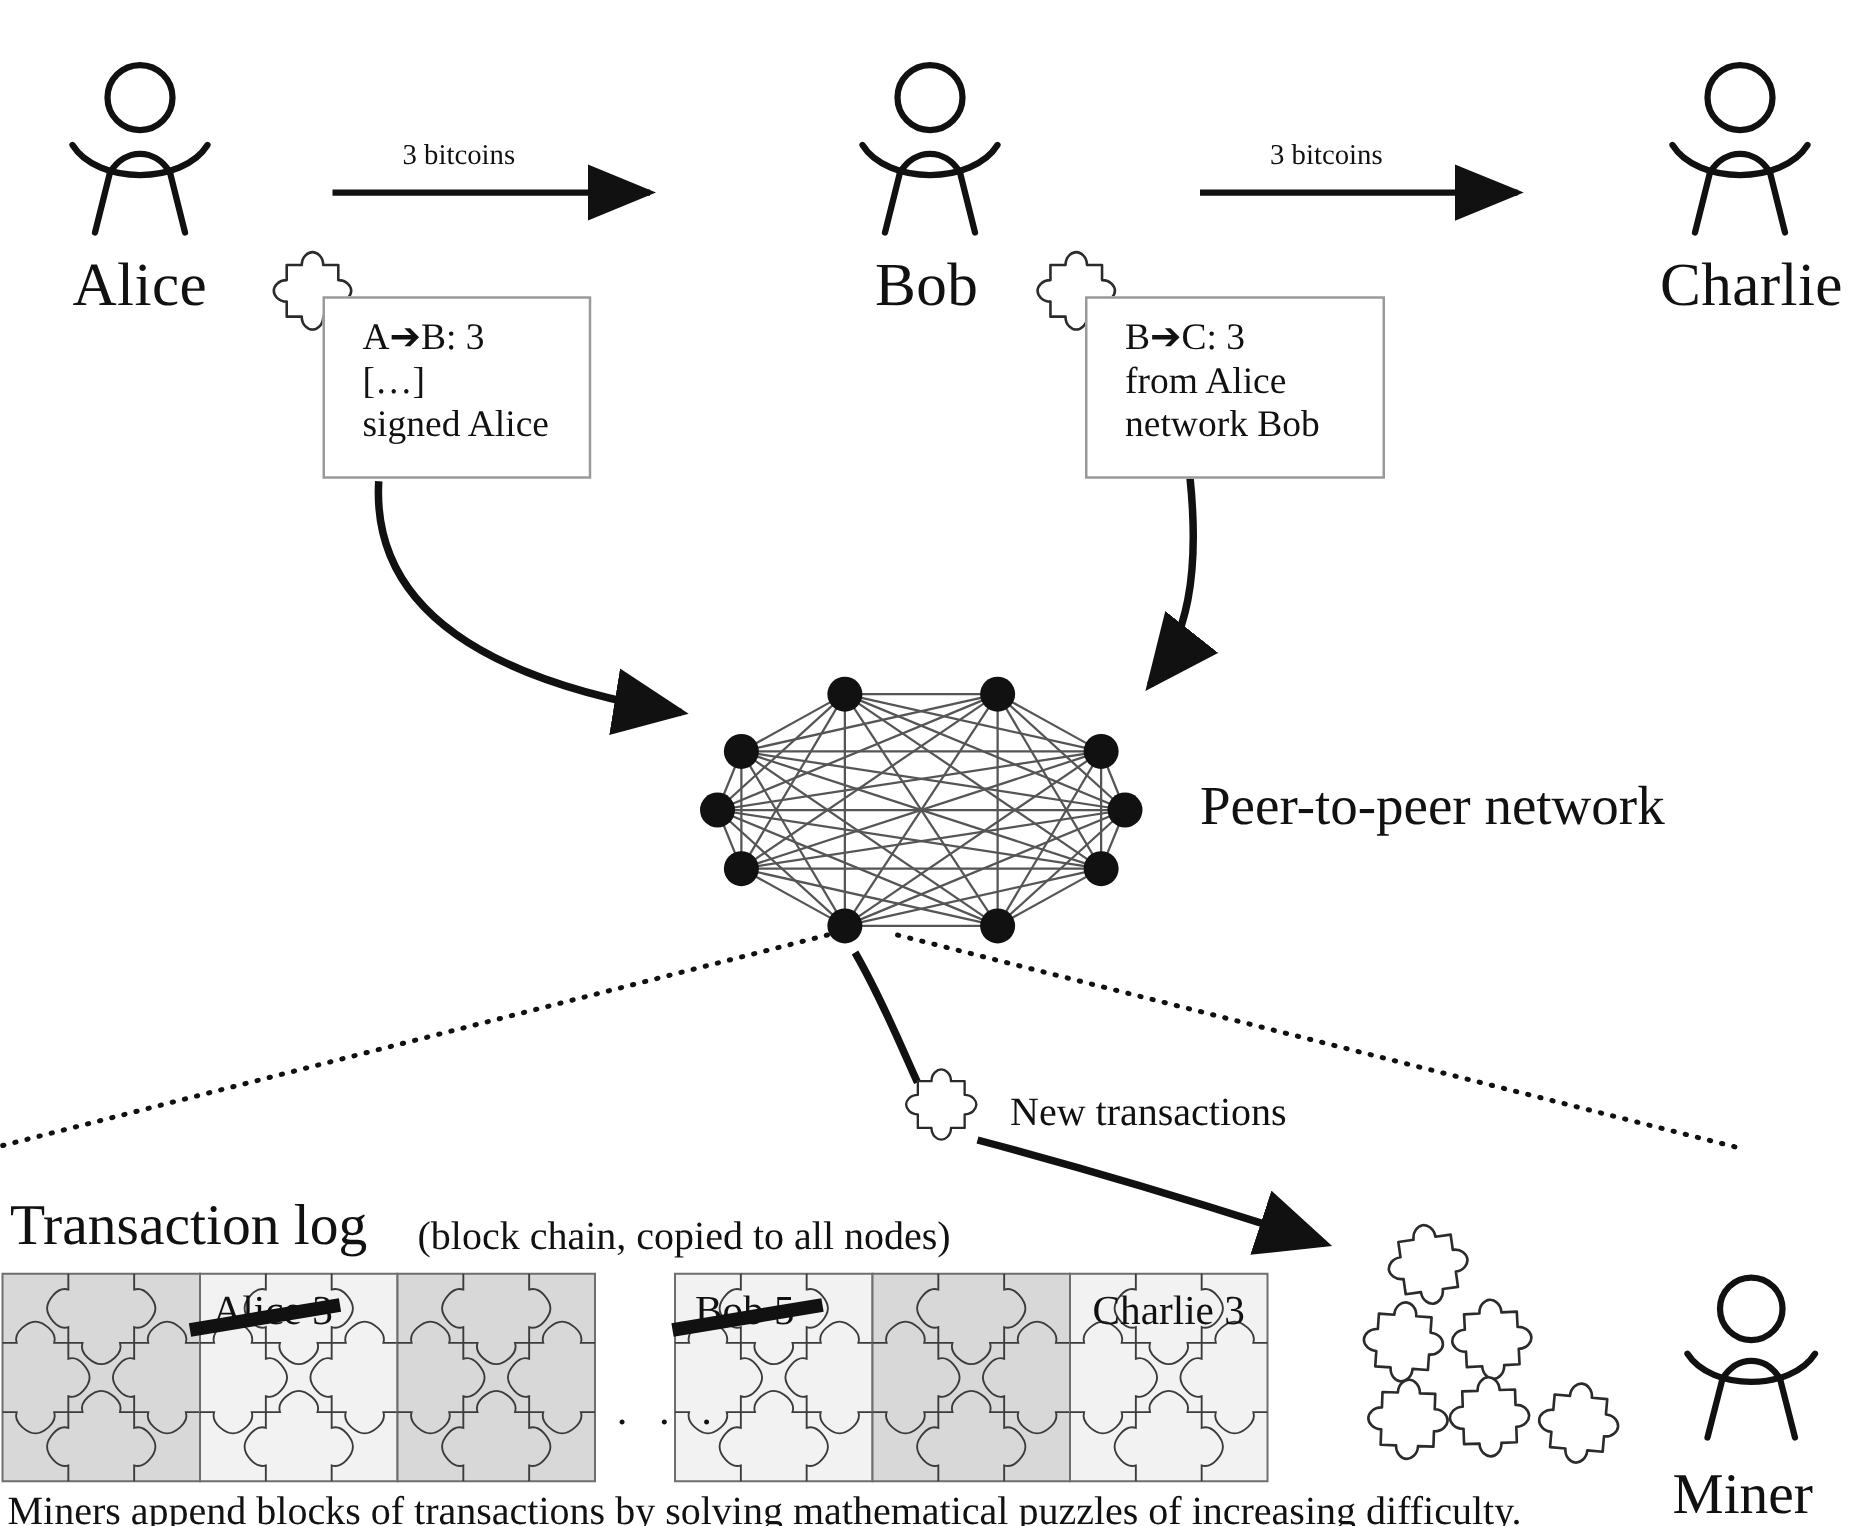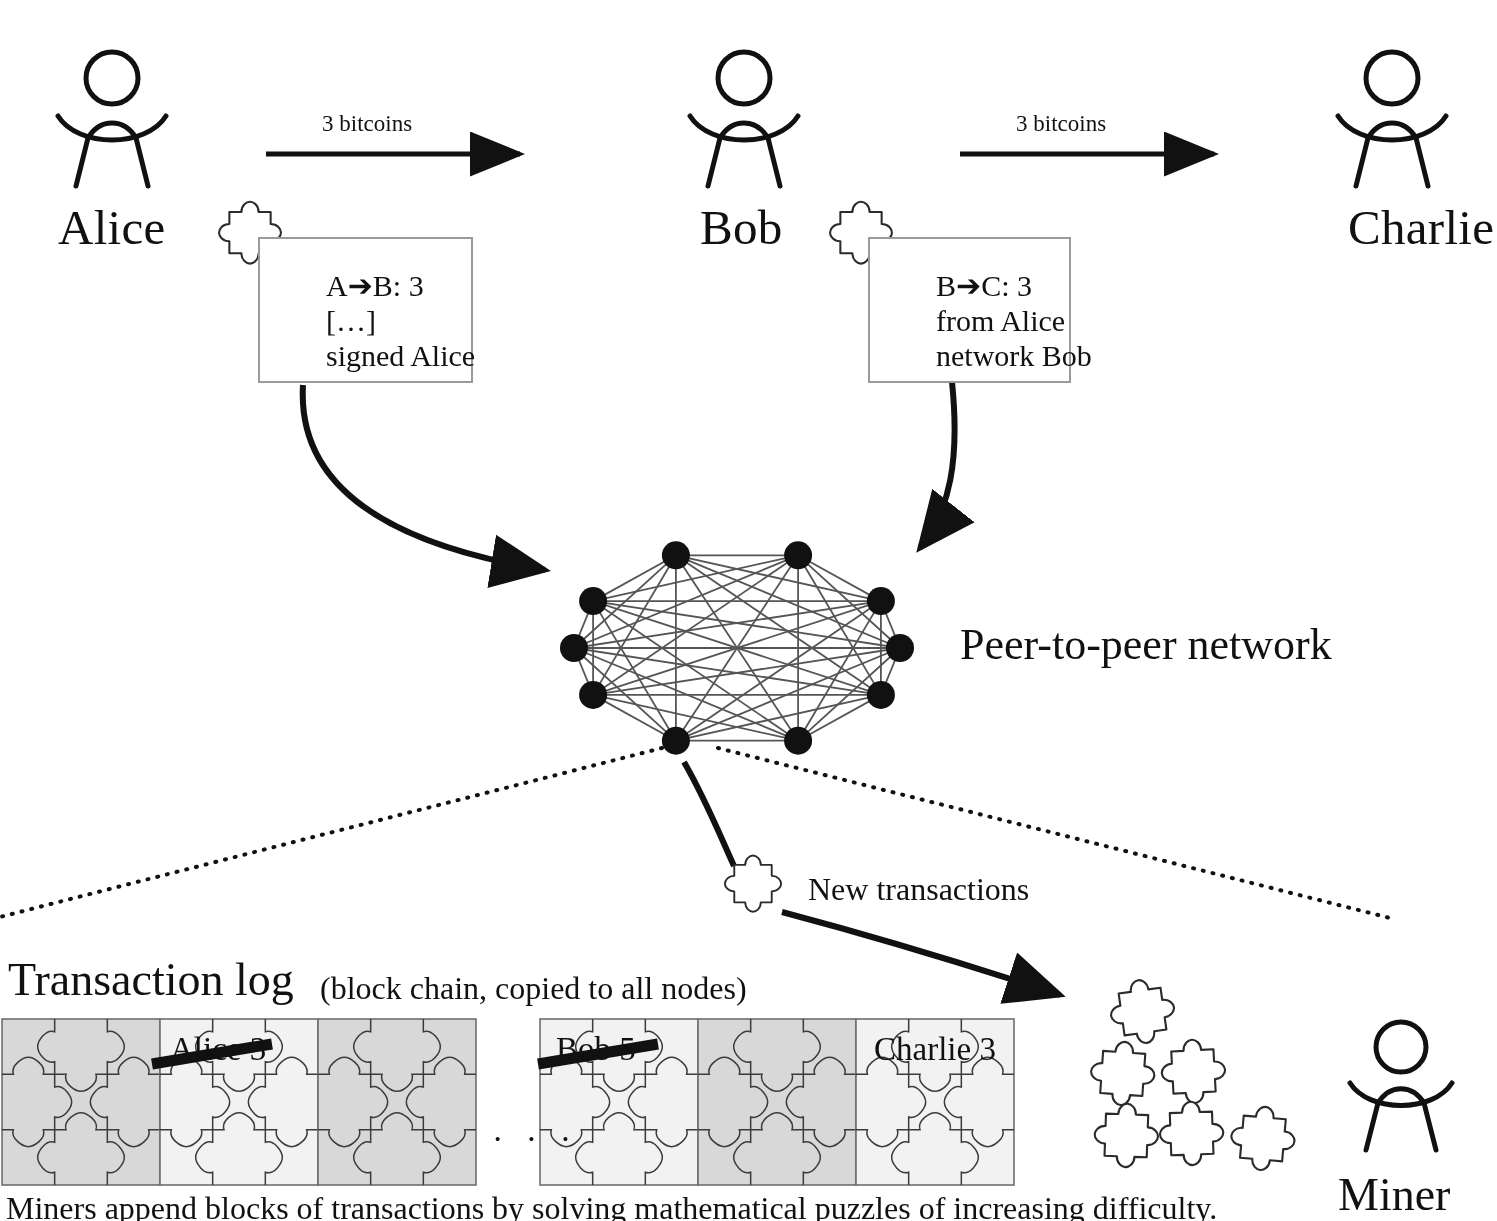--- a/index.html
+++ b/index.html
@@ -12,21 +12,21 @@
   #stage{position:relative;width:1497px;height:1221px;background:#fff;}
   #svgroot{position:absolute;left:0;top:0;width:1497px;height:1221px;}
   .lbl{position:absolute;white-space:nowrap;line-height:1;}
   .person-name{font-size:49px;letter-spacing:.3px;}
   .coin-label{font-size:23px;}
   .txt-box{
     position:absolute;background:#ffffff;border:2px solid #9a9a9a;
     box-sizing:border-box;
   }
   .txt-line{font-size:30px;line-height:35px;white-space:nowrap;}
-  .txbox-inner{padding:29px 0 0 30px;margin-left:36px;}
+  .txbox-inner{padding:13px 0 0 30px;}
   .p2p-label{font-size:44px;}
   .newtx-label{font-size:32px;}
   .log-title{font-size:46px;}
   .log-sub{font-size:32px;}
   .block-tag{font-size:33px;}
   .miner-name{font-size:46px;}
   .caption{font-size:32px;}
   .dots3{font-size:34px;letter-spacing:7px;}
 </style>
 </head>
@@ -269,48 +269,48 @@
         <use href="#puzzlePiece" x="1218" y="1105" width="88" height="88" transform="rotate(5 1262 1149)"></use>
       </g>
 
     <use href="#puzzlePiece" x="207" y="200" width="86" height="86"></use>
     <use href="#puzzlePiece" x="818" y="200" width="86" height="86"></use>
     <use href="#puzzlePiece" x="714" y="854" width="78" height="78"></use>
   </svg>
 
   <div class="lbl person-name" style="left:58px;top:203px;text-align:center;">Alice</div>
   <div class="lbl person-name" style="left:700px;top:203px;">Bob</div>
-  <div class="lbl person-name" style="left:1328px;top:203px;margin-left:20px;">Charlie</div>
+  <div class="lbl person-name" style="left:1328px;top:203px;">Charlie</div>
   <div class="lbl miner-name" style="left:1338px;top:1172px;">Miner</div>
 
   <div class="lbl coin-label" style="left:322px;top:112px;">3 bitcoins</div>
   <div class="lbl coin-label" style="left:1016px;top:112px;">3 bitcoins</div>
 
   <div class="txt-box" style="left:258px;top:237px;width:215px;height:146px;">
     <div class="txbox-inner">
       <div class="txt-line">A➔B: 3</div>
       <div class="txt-line">[…]</div>
       <div class="txt-line">signed Alice</div>
     </div>
   </div>
 
-  <div class="txt-box" style="left:868px;top:237px;width:203px;height:146px;">
+  <div class="txt-box" style="left:868px;top:237px;width:240px;height:146px;">
     <div class="txbox-inner">
       <div class="txt-line">B➔C: 3</div>
       <div class="txt-line">from Alice</div>
       <div class="txt-line">network Bob</div>
     </div>
   </div>
 
   <div class="lbl p2p-label" style="left:944px;top:623px;margin-left:16px;">Peer-to-peer network</div>
 
   <div class="lbl newtx-label" style="left:808px;top:873px;">New transactions</div>
 
   <div class="lbl log-title" style="left:8px;top:957px;">Transaction log</div>
-  <div class="lbl log-sub" style="left:320px;top:972px;text-align:center;">(block chain, copied to all nodes)</div>
+  <div class="lbl log-sub" style="left:334px;top:972px;text-align:center;">(block chain, copied to all nodes)</div>
 
   <div class="lbl dots3" style="left:492px;top:1122px;">· · ·</div>
 
   <div class="lbl block-tag" style="left:170px;top:1033px;">Alice 3</div>
   <div class="lbl block-tag" style="left:556px;top:1033px;">Bob 5</div>
   <div class="lbl block-tag" style="left:874px;top:1033px;">Charlie 3</div>
 
   <div class="lbl caption" style="left:6px;top:1192px;">Miners append blocks of transactions by solving mathematical puzzles of increasing difficulty.</div>
 
 </div>

